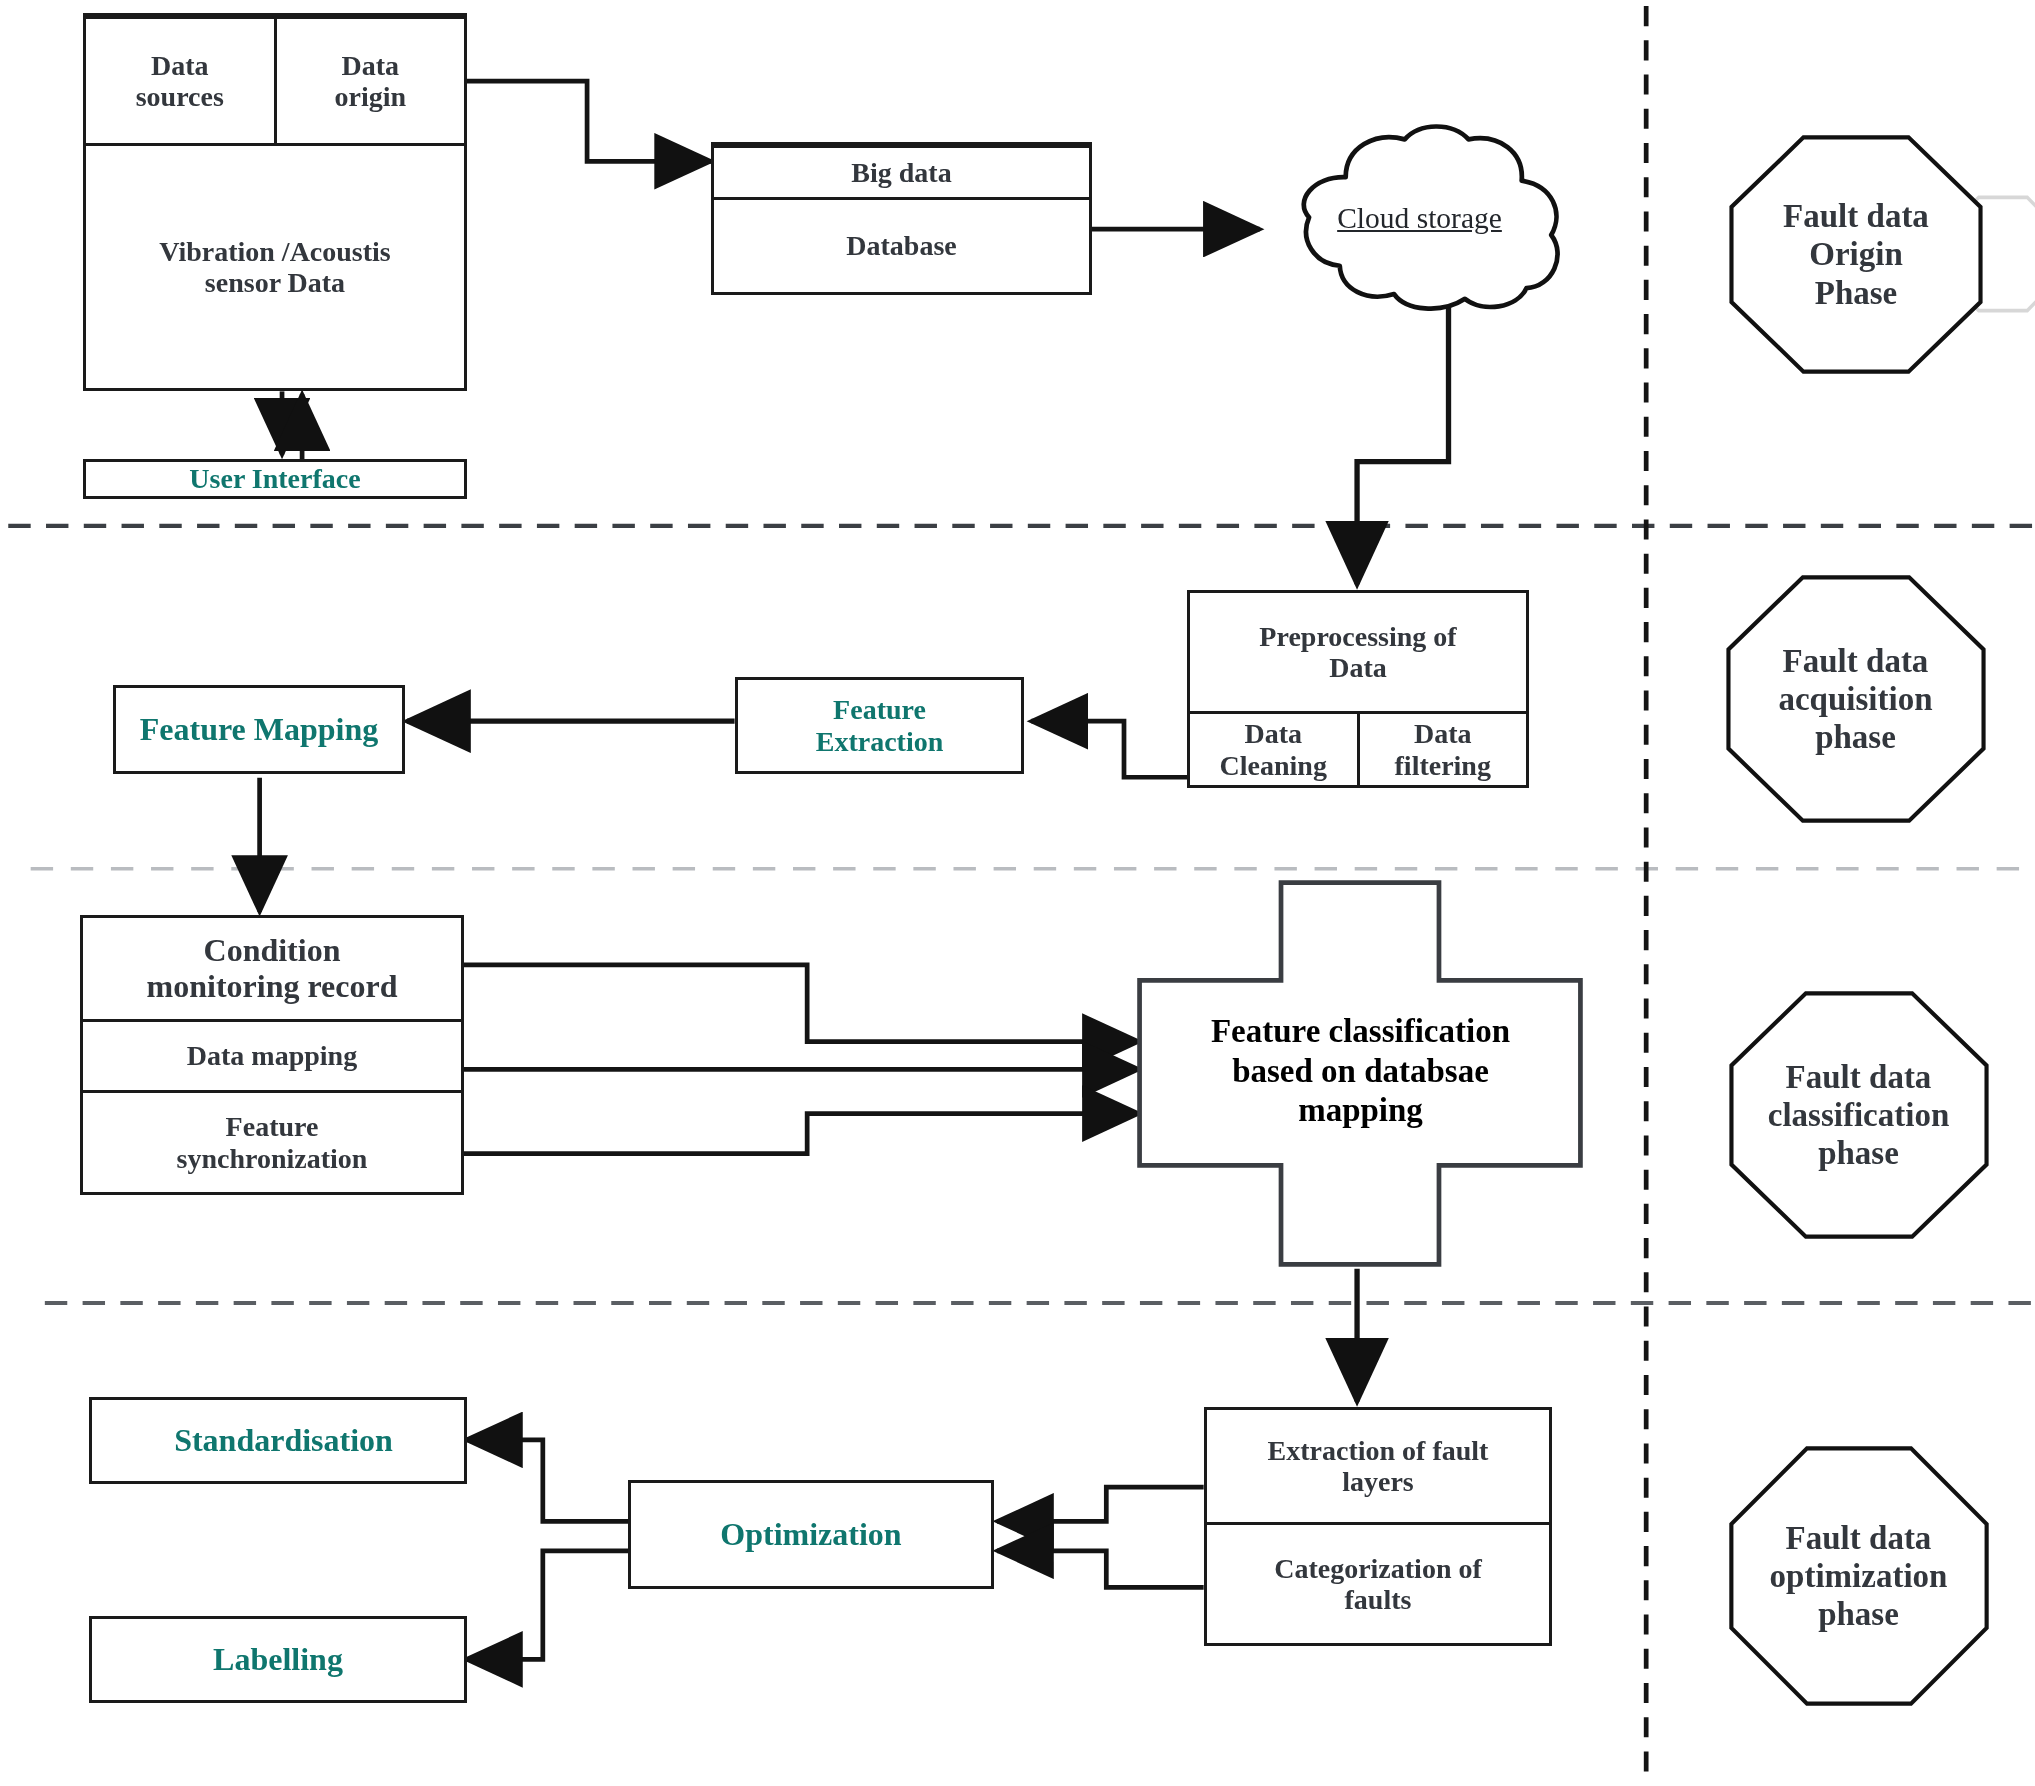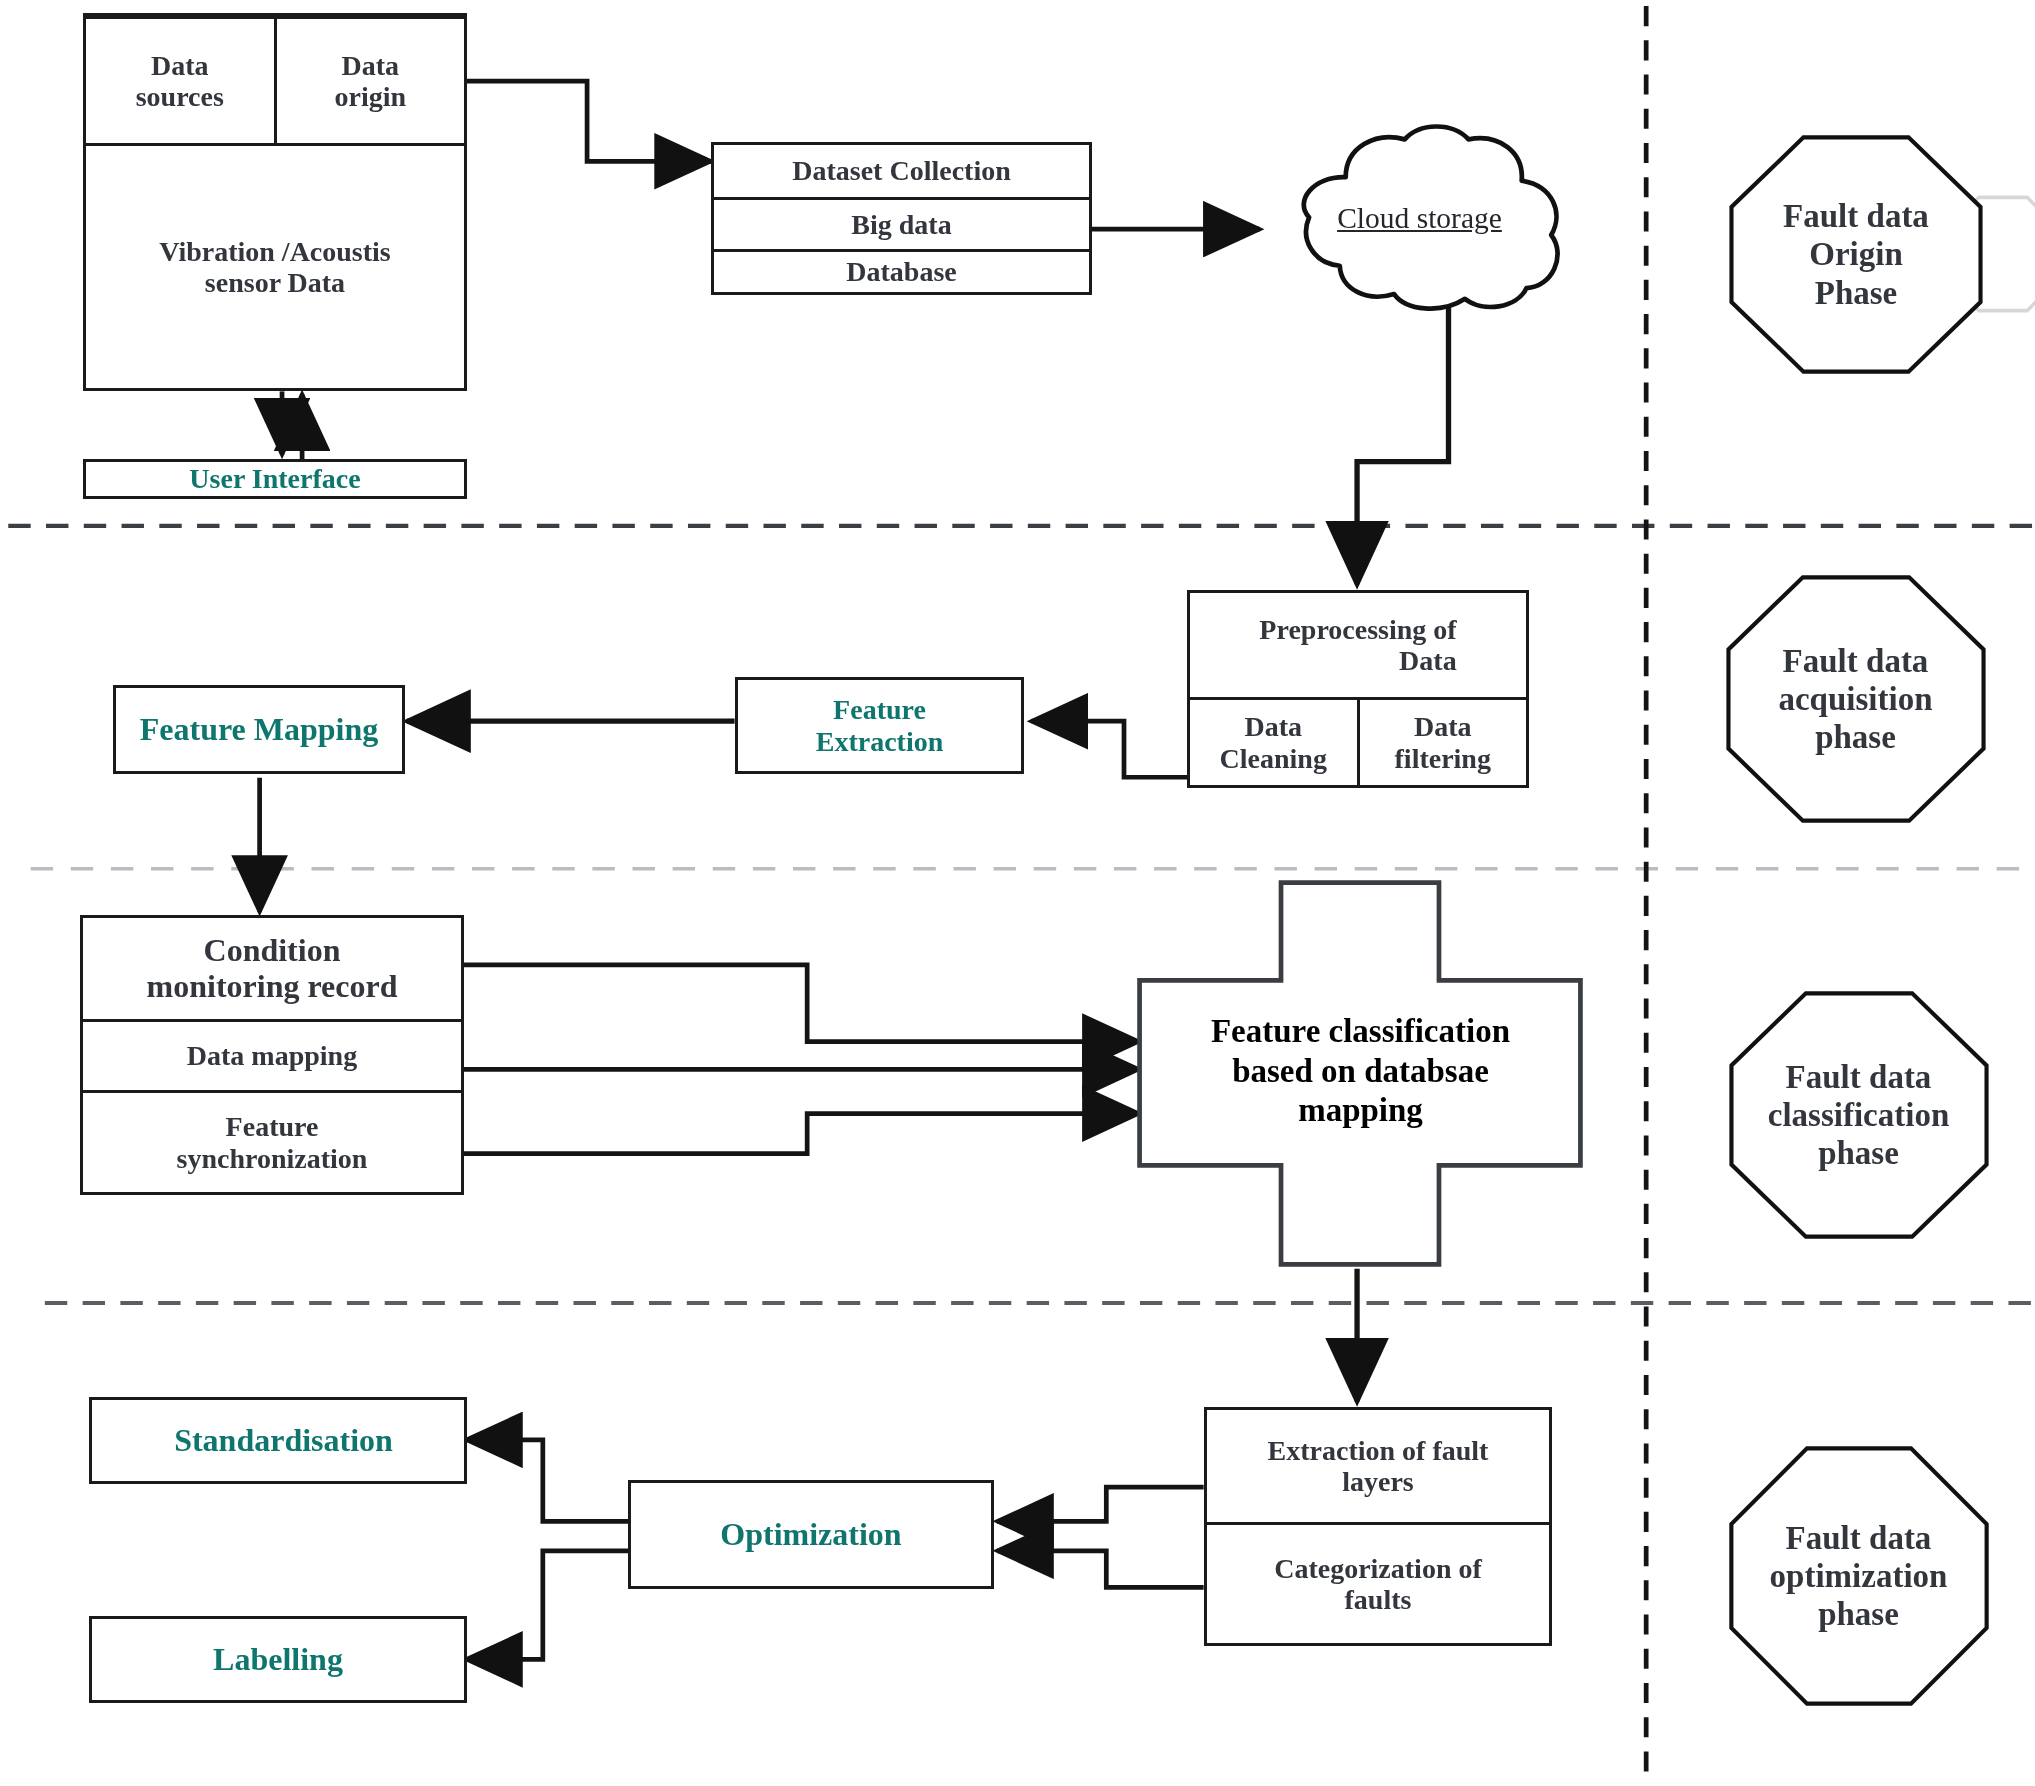--- a/index.html
+++ b/index.html
@@ -94,36 +94,35 @@
       <div class="cell cellborder f48" style="white-space:pre-line;">Data
 origin</div>
     </div>
     <div class="row rowdiv f48" style="flex:1;white-space:pre-line;">Vibration /Acoustis
 sensor Data</div>
   </div>
 
   <div class="plain f48" style="left:83px;top:459px;width:384px;height:40px;">User Interface</div>
 
   <div class="node" style="left:711px;top:142px;width:381px;height:153px;">
-    <div class="row f48" style="height:52px;">Dataset Collection</div>
     <div class="row rowdiv f48" style="height:52px;">Big data</div>
     <div class="row rowdiv f48" style="flex:1;">Database</div>
   </div>
 
   <svg class="cloud" style="left:1257px;top:124px;width:325px;height:189px;" viewBox="0 0 550 320" xmlns="http://www.w3.org/2000/svg">
     <path d="M150,90 C150,40 200,12 250,26 C275,-2 330,-4 358,26
              C410,16 452,48 448,96 C500,104 520,150 498,188
              C524,222 500,276 456,278 C440,312 382,320 352,296
              C312,322 252,316 232,288 C186,302 142,280 140,240
              C96,236 72,196 88,158 C62,130 96,88 150,90 Z" fill="#ffffff" stroke="#111111" stroke-width="8" stroke-linejoin="round"></path>
   </svg>
   <div class="cloudlabel" style="left:1257px;top:124px;width:325px;height:189px;">Cloud storage</div>
 
   <div class="node" style="left:1187px;top:590px;width:342px;height:198px;">
-    <div class="row f48" style="height:104px;white-space:pre-line;text-align:right;">Preprocessing of
+    <div class="row f48" style="height:118px;white-space:pre-line;">Preprocessing of
 Data</div>
     <div class="cellsplit rowdiv" style="flex:1;">
       <div class="cell f48" style="white-space:pre-line;">Data
 Cleaning</div>
       <div class="cell cellborder f48" style="white-space:pre-line;">Data
 filtering</div>
     </div>
   </div>
 
   <div class="plain f48" style="left:735px;top:677px;width:289px;height:97px;white-space:pre-line;">Feature

